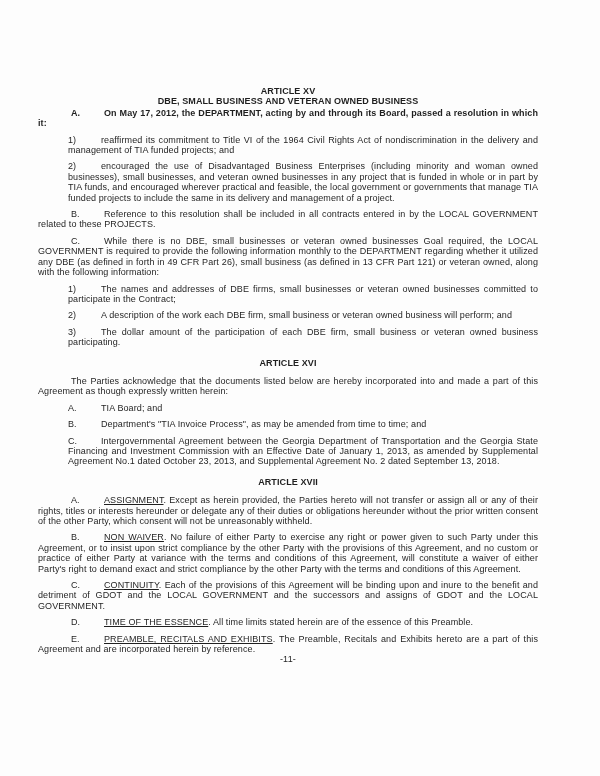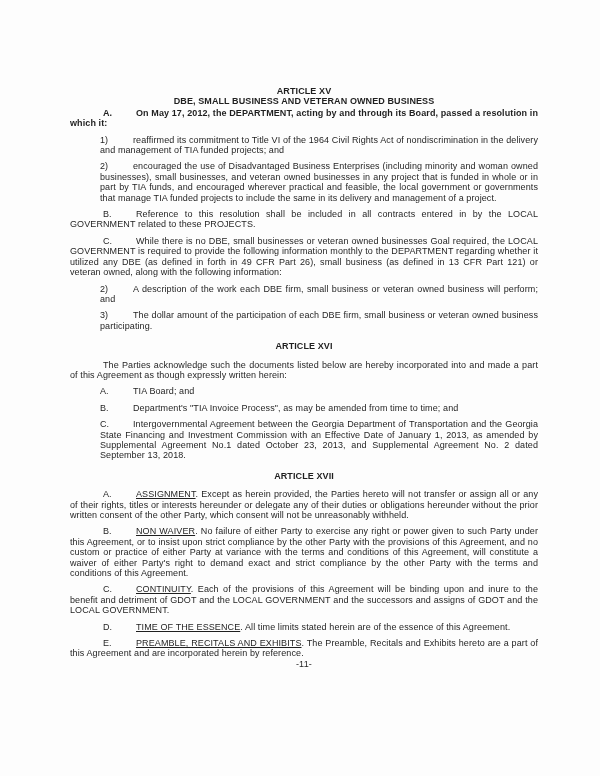--- a/index.html
+++ b/index.html
@@ -4,21 +4,21 @@
 <style>
   html,body{margin:0;padding:0;}
   body{
     width:600px;height:776px;overflow:hidden;
     background:#fdfdfd;
     font-family:"Liberation Sans",sans-serif;
   }
   .sheet{
     box-sizing:border-box;
     width:600px;height:552px;
-    padding:86px 62px 0 70px;
+    padding:86px 62px 0 38px;
     background:#fdfdfd;
     color:#1f1f1f;
     font-size:9px;
     line-height:10.4px;
     letter-spacing:0.1px;
   }
   .ttl{
     text-align:center;
     font-weight:bold;
     margin:0;
@@ -58,42 +58,43 @@
   <p class="hang first"><span class="lbl">A.</span><span>On May 17, 2012, the DEPARTMENT, acting by and through its Board, passed a resolution in which it:</span></p>
 
   <p class="blk"><span class="lbl">1)</span><span>reaffirmed its commitment to Title VI of the 1964 Civil Rights Act of nondiscrimination in the delivery and management of TIA funded projects; and</span></p>
 
   <p class="blk"><span class="lbl">2)</span><span>encouraged the use of Disadvantaged Business Enterprises (including minority and woman owned businesses), small businesses, and veteran owned businesses in any project that is funded in whole or in part by TIA funds, and encouraged wherever practical and feasible, the local government or governments that manage TIA funded projects to include the same in its delivery and management of a project.</span></p>
 
   <p class="hang"><span class="lbl">B.</span><span>Reference to this resolution shall be included in all contracts entered in by the LOCAL GOVERNMENT related to these PROJECTS.</span></p>
 
   <p class="hang"><span class="lbl">C.</span><span>While there is no DBE, small businesses or veteran owned businesses Goal required, the LOCAL GOVERNMENT is required to provide the following information monthly to the DEPARTMENT regarding whether it utilized any DBE (as defined in forth in 49 CFR Part 26), small business (as defined in 13 CFR Part 121) or veteran owned, along with the following information:</span></p>
 
+  <p class="blk"><span class="lbl">1)</span><span>The names and addresses of DBE firms, small businesses or veteran owned businesses committed to participate in the Contract;</span></p>
 
   <p class="blk"><span class="lbl">2)</span><span>A description of the work each DBE firm, small business or veteran owned business will perform; and</span></p>
 
   <p class="blk"><span class="lbl">3)</span><span>The dollar amount of the participation of each DBE firm, small business or veteran owned business participating.</span></p>
 
   <div class="article-heading">ARTICLE XVI</div>
 
-  <p class="intro" style="margin-top:8px">The Parties acknowledge such the documents listed below are hereby incorporated into and made a part of this Agreement as though expressly written herein:</p>
+  <p class="intro" style="margin-top:8px">The Parties acknowledge that the documents listed below are hereby incorporated into and made a part of this Agreement as though expressly written herein:</p>
 
   <p class="blk"><span class="lbl">A.</span><span>TIA Board; and</span></p>
 
   <p class="blk"><span class="lbl">B.</span><span>Department's "TIA Invoice Process", as may be amended from time to time; and</span></p>
 
   <p class="blk"><span class="lbl">C.</span><span>Intergovernmental Agreement between the Georgia Department of Transportation and the Georgia State Financing and Investment Commission with an Effective Date of January 1, 2013, as amended by Supplemental Agreement No.1 dated October 23, 2013, and Supplemental Agreement No. 2 dated September 13, 2018.</span></p>
 
   <div class="article-heading">ARTICLE XVII</div>
 
   <p class="hang" style="margin-top:8px"><span class="lbl">A.</span><span class="u">ASSIGNMENT</span><span>.  Except as herein provided, the Parties hereto will not transfer or assign all or any of their rights, titles or interests hereunder or delegate any of their duties or obligations hereunder without the prior written consent of the other Party, which consent will not be unreasonably withheld.</span></p>
 
   <p class="hang"><span class="lbl">B.</span><span class="u">NON WAIVER</span><span>.  No failure of either Party to exercise any right or power given to such Party under this Agreement, or to insist upon strict compliance by the other Party with the provisions of this Agreement, and no custom or practice of either Party at variance with the terms and conditions of this Agreement, will constitute a waiver of either Party's right to demand exact and strict compliance by the other Party with the terms and conditions of this Agreement.</span></p>
 
   <p class="hang"><span class="lbl">C.</span><span class="u">CONTINUITY</span><span>.  Each of the provisions of this Agreement will be binding upon and inure to the benefit and detriment of GDOT and the LOCAL GOVERNMENT and the successors and assigns of GDOT and the LOCAL GOVERNMENT.</span></p>
 
-  <p class="hang"><span class="lbl">D.</span><span class="u">TIME OF THE ESSENCE</span><span>.  All time limits stated herein are of the essence of this Agreement.</span></p>
+  <p class="hang"><span class="lbl">D.</span><span class="u">TIME OF THE ESSENCE</span><span>.  All time limits stated herein are of the essence of this Preamble.</span></p>
 
   <p class="hang"><span class="lbl">E.</span><span class="u">PREAMBLE, RECITALS AND EXHIBITS</span><span>.  The Preamble, Recitals and Exhibits hereto are a part of this Agreement and are incorporated herein by reference.</span></p>
 
   <div class="pagenum">-11-</div>
 
 </div>
 
 </body></html>

